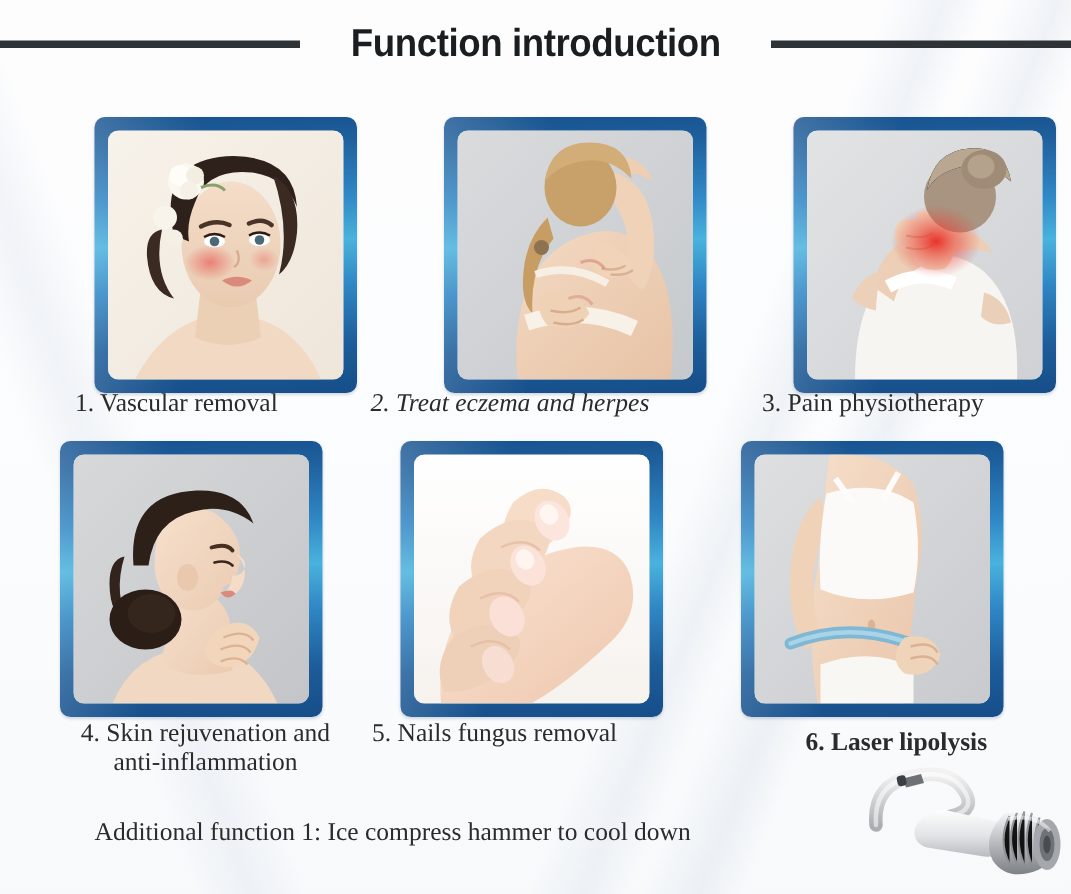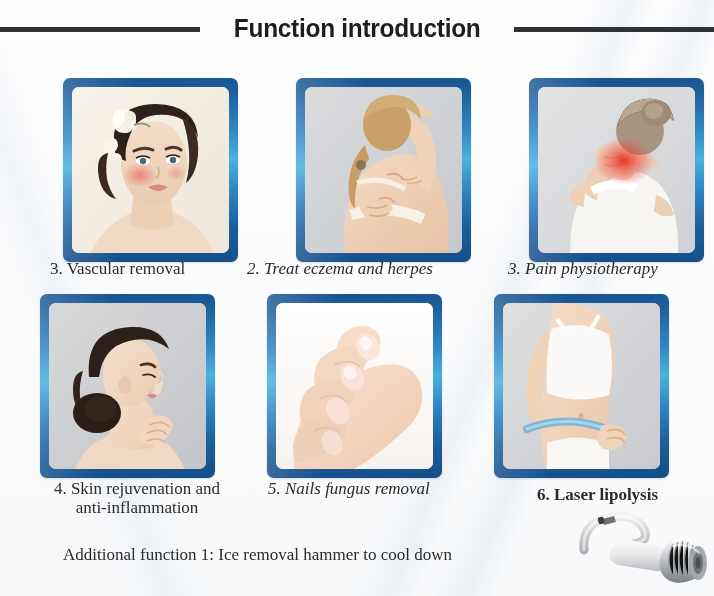--- a/index.html
+++ b/index.html
@@ -425,33 +425,33 @@
               <path d="M104 136 q14 -4 18 4" stroke="#d9b193" stroke-width="1.6" fill="none"></path>
             </svg>
           </div>
         </div>
       </div>
 
     </div>
   </div>
 
   <div class="captions" style="top:259px;">
-    <div class="cap" style="left:50px; top:0;">3. Vascular removal</div>
+    <div class="cap" style="left:50px; top:0;">1. Vascular removal</div>
     <div class="cap" style="left:247px; top:0;font-style:italic;">2. Treat eczema and herpes</div>
-    <div class="cap" style="left:508px; top:0;font-style:italic;">3. Pain physiotherapy</div>
+    <div class="cap" style="left:508px; top:0;">3. Pain physiotherapy</div>
   </div>
 
   <div class="captions" style="top:479px;">
     <div class="cap center" style="left:22px; top:0; width:230px;">4. Skin rejuvenation and
 anti-inflammation</div>
-    <div class="cap" style="left:268px; top:0;font-style:italic;">5. Nails fungus removal</div>
+    <div class="cap" style="left:248px; top:0;">5. Nails fungus removal</div>
     <div class="cap" style="left:537px; top:6px;font-weight:bold;">6. Laser lipolysis</div>
   </div>
 
-  <div class="footer-note">Additional function 1: Ice removal hammer to cool down</div>
+  <div class="footer-note">Additional function 1: Ice compress hammer to cool down</div>
 
   <div class="device">
     <svg viewBox="0 0 134 86" preserveAspectRatio="xMidYMid meet">
       <defs>
         <linearGradient id="cable" x1="0" y1="0" x2="0" y2="1">
           <stop offset="0" stop-color="#f2f2f2"></stop>
             <stop offset="0.5" stop-color="#d0d1d3"></stop>
             <stop offset="1" stop-color="#acaeb1"></stop>
         </linearGradient>
         <linearGradient id="handle" x1="0" y1="0" x2="0" y2="1">

